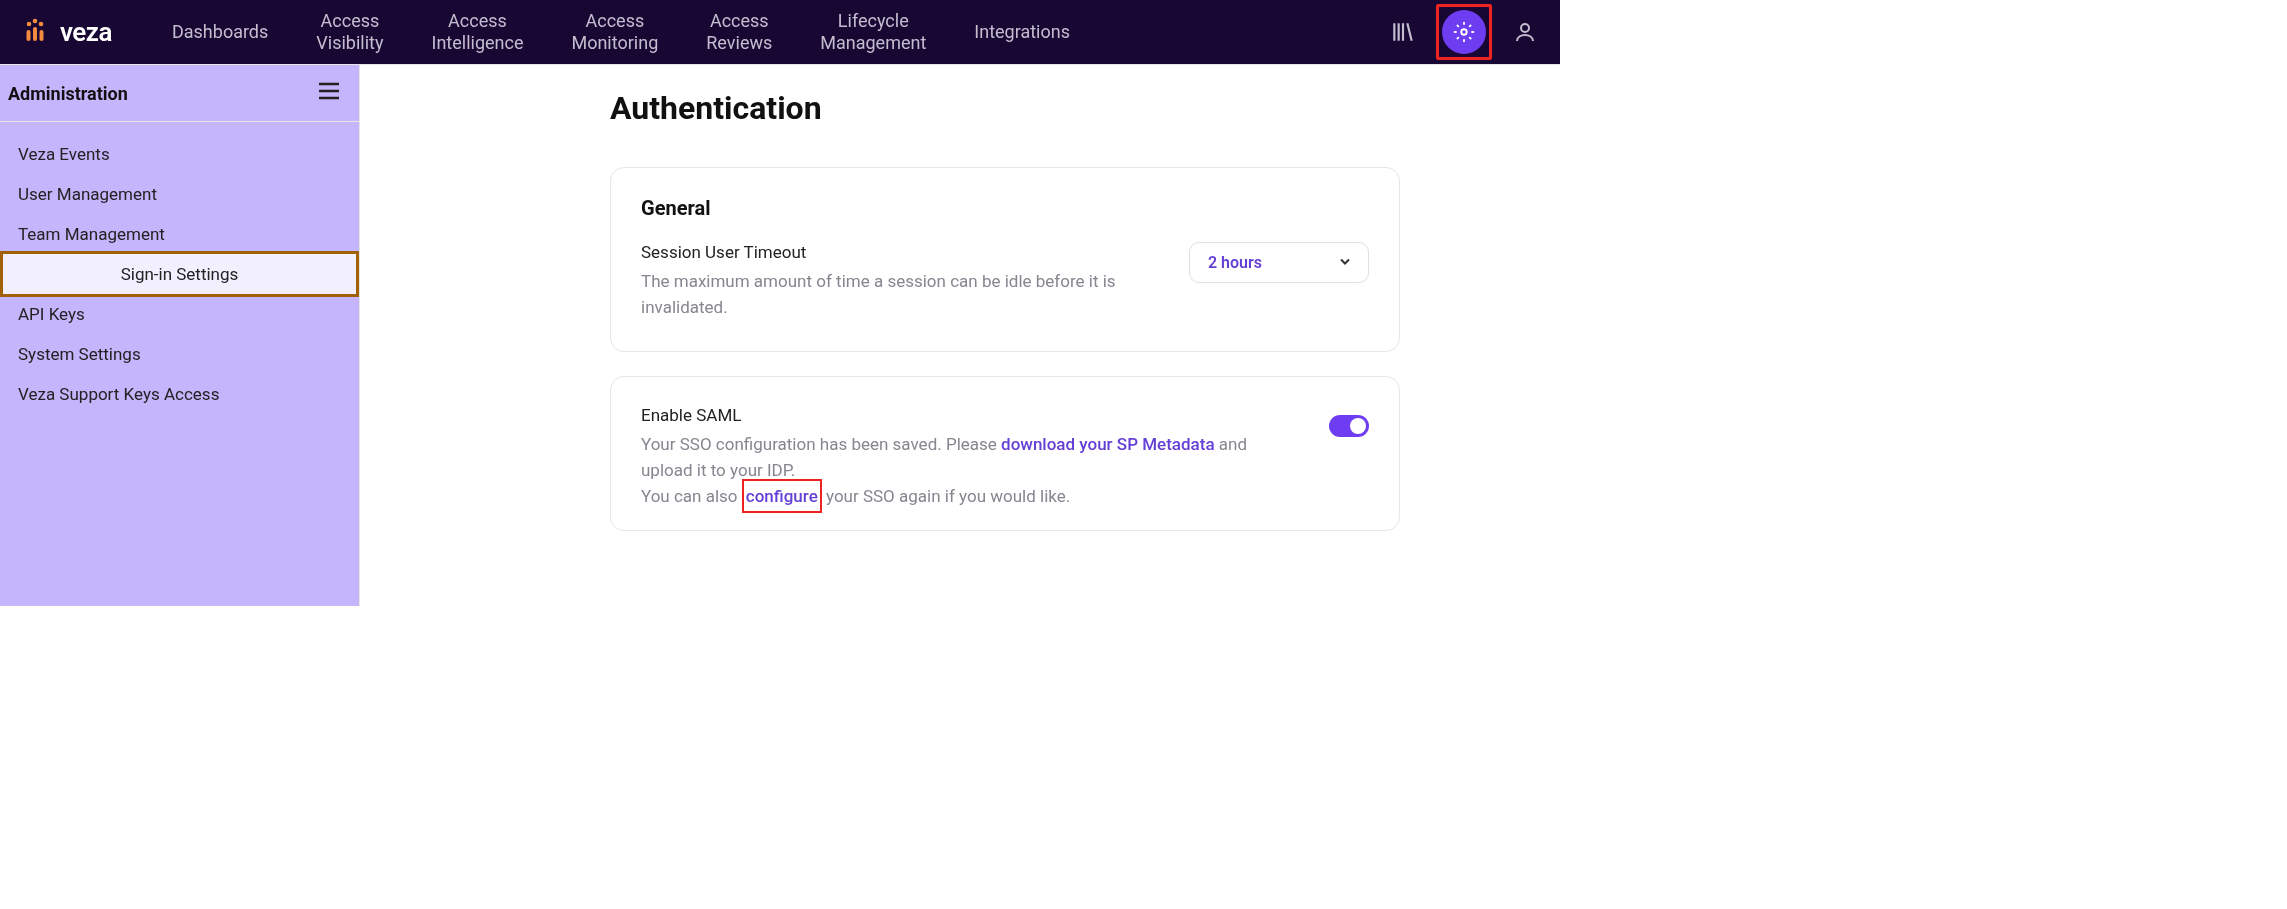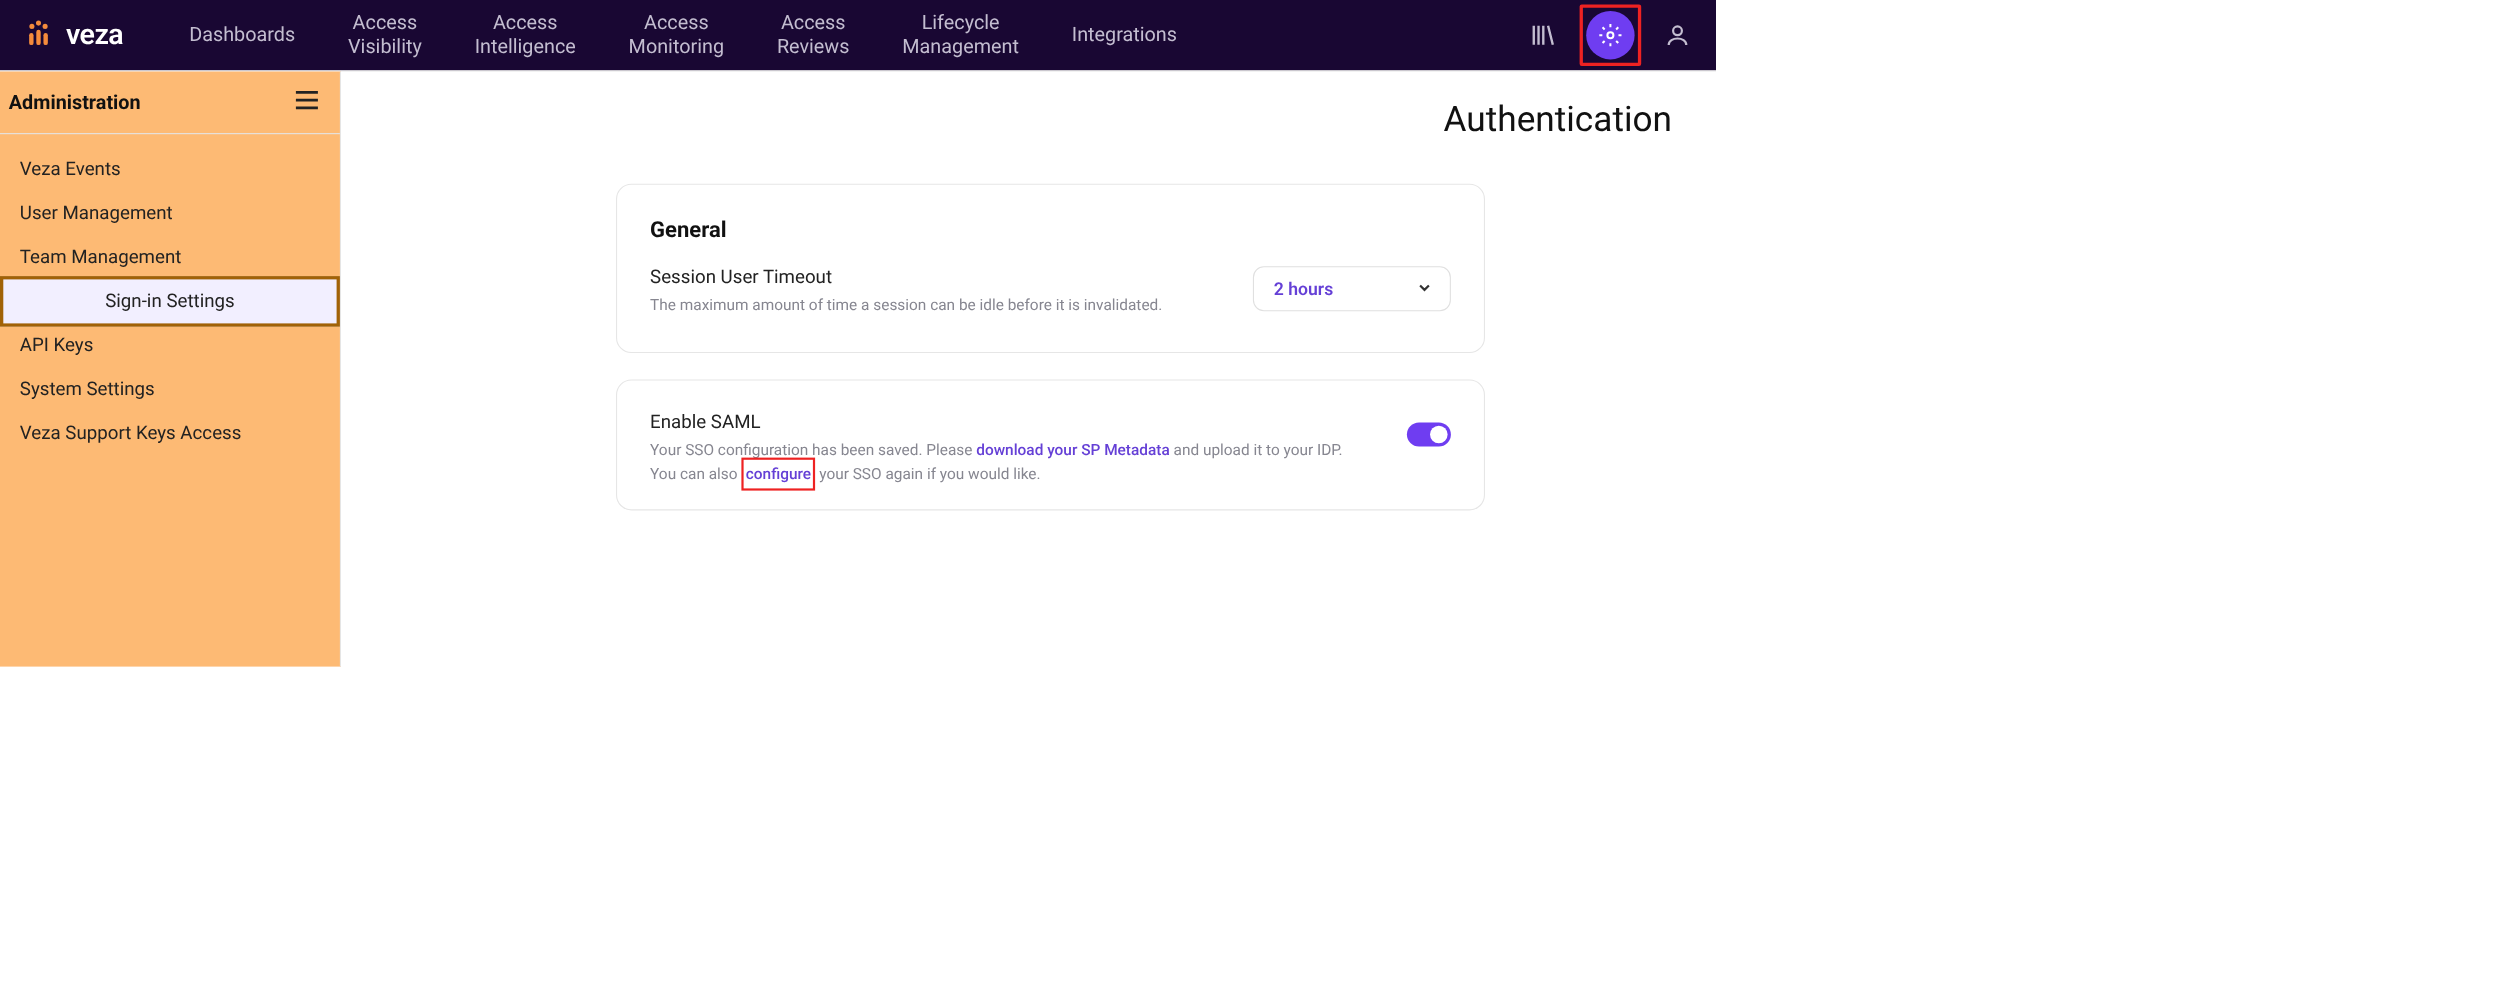--- a/index.html
+++ b/index.html
@@ -77,23 +77,23 @@
     border-radius: 2px;
   }
 
   
   .body {
     display: flex;
     height: calc(100% - 78px);
     border-top: 1px solid #e5e5e5;
   }
   .sidebar {
-    width: 310px;
+    width: 360px;
     border-right: 1px solid #e5e5e5;
-    background: #fdba74;
+    background: #c4b5fd;
   }
   .sidebar-header {
     display: flex;
     align-items: center;
     justify-content: space-between;
     padding: 16px 18px 16px 8px;
     border-bottom: 1px solid #e5e5e5;
   }
   .sidebar-title {
     font-size: 18px;
@@ -114,24 +114,23 @@
     text-align: center;
   }
 
   
   .main {
     flex: 1;
     padding: 24px 40px 0 250px;
   }
   .page-title {
     font-size: 32px;
-    font-weight: 400;
+    font-weight: 700;
     margin-bottom: 40px;
     color: #111;
-    text-align: right;
   }
   .card {
     border: 1px solid #e6e6e6;
     border-radius: 14px;
     padding: 28px 30px 30px;
     margin-bottom: 24px;
     max-width: 790px;
   }
   .card-title {
     font-size: 20px;
@@ -144,21 +143,21 @@
     justify-content: space-between;
     gap: 30px;
   }
   .field-left { flex: 1; }
   .field-label {
     font-size: 17px;
     color: #222;
     margin-bottom: 6px;
   }
   .field-desc {
-    font-size: 14px;
+    font-size: 17px;
     color: #868690;
     line-height: 1.55;
   }
   .field-desc a {
     color: #6540d6;
     text-decoration: none;
     font-weight: 500;
   }
   .select {
     border: 1px solid #e0e0e0;

